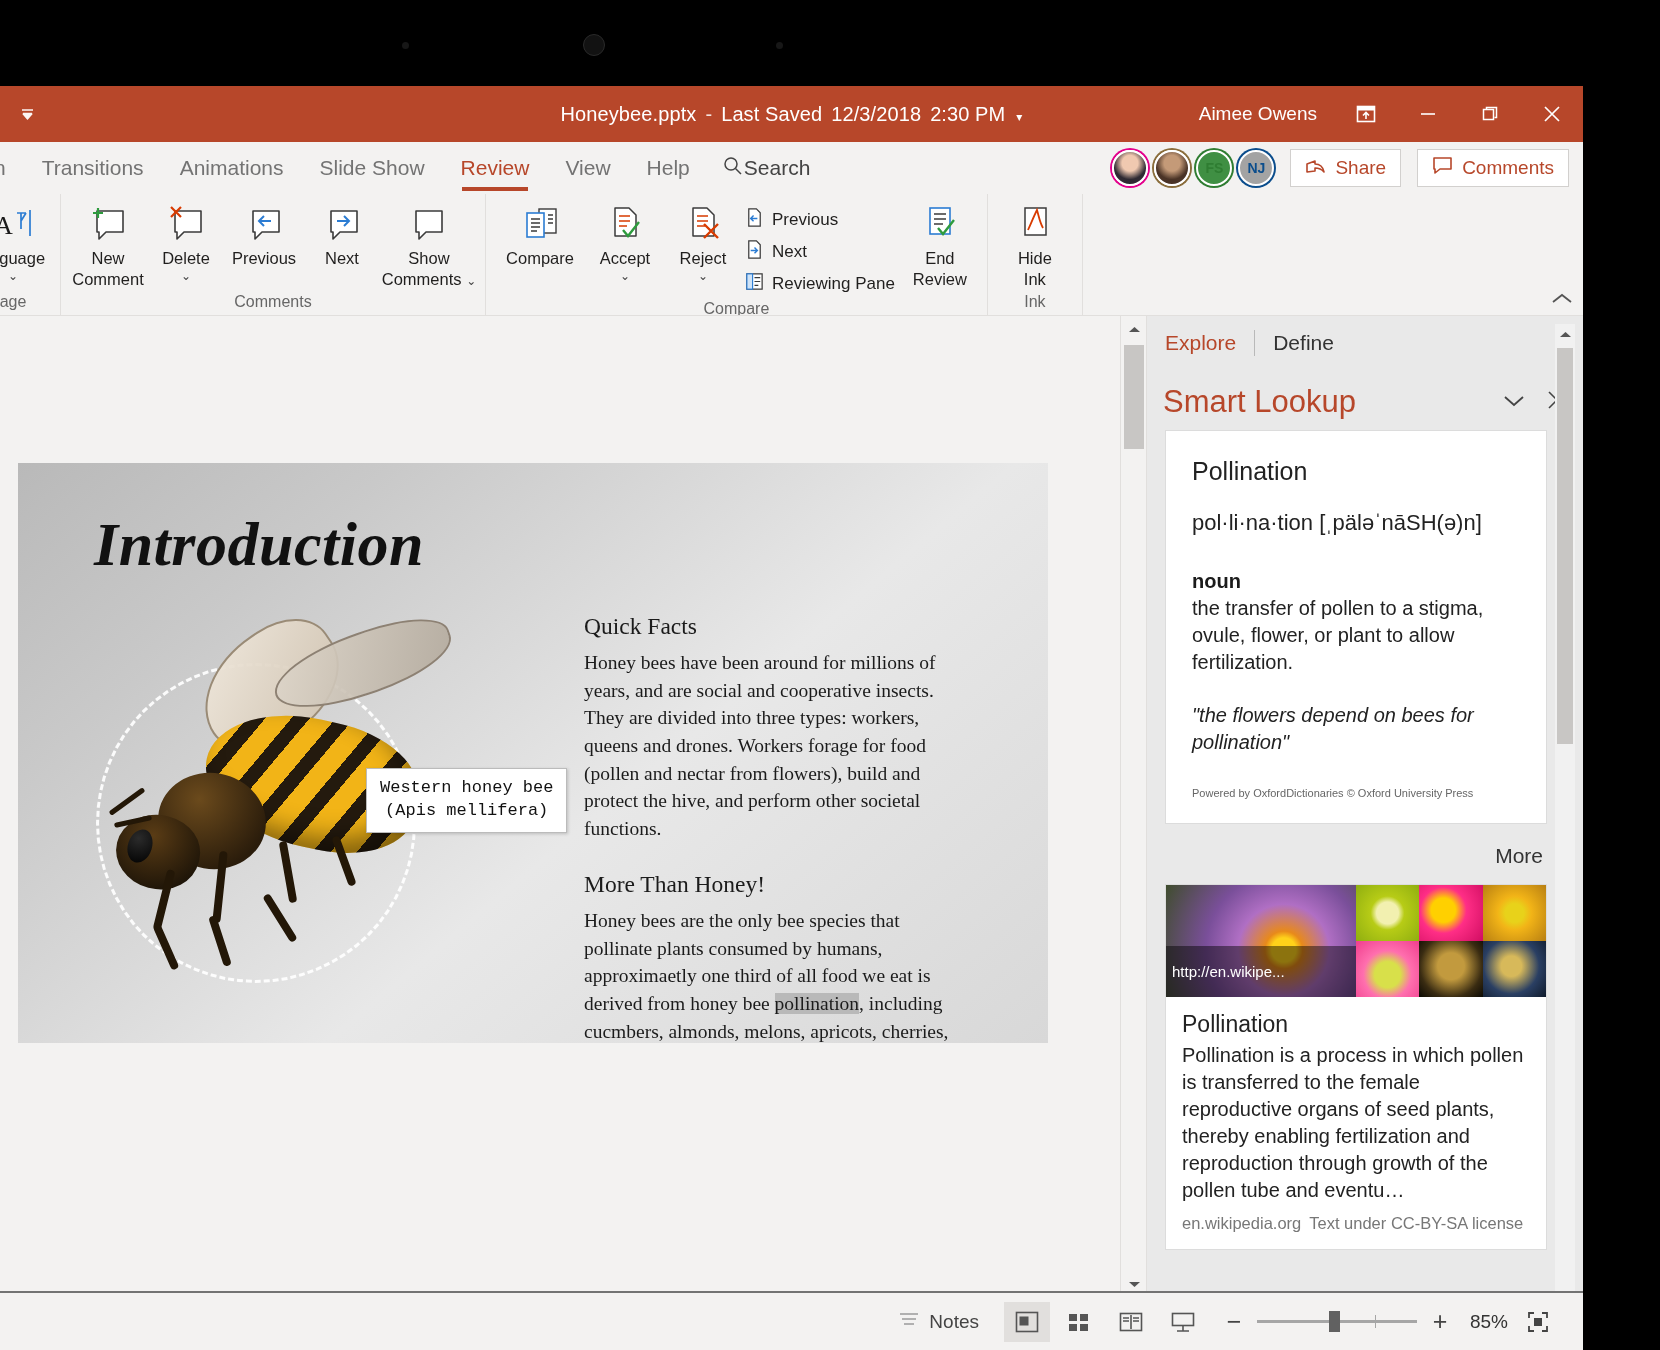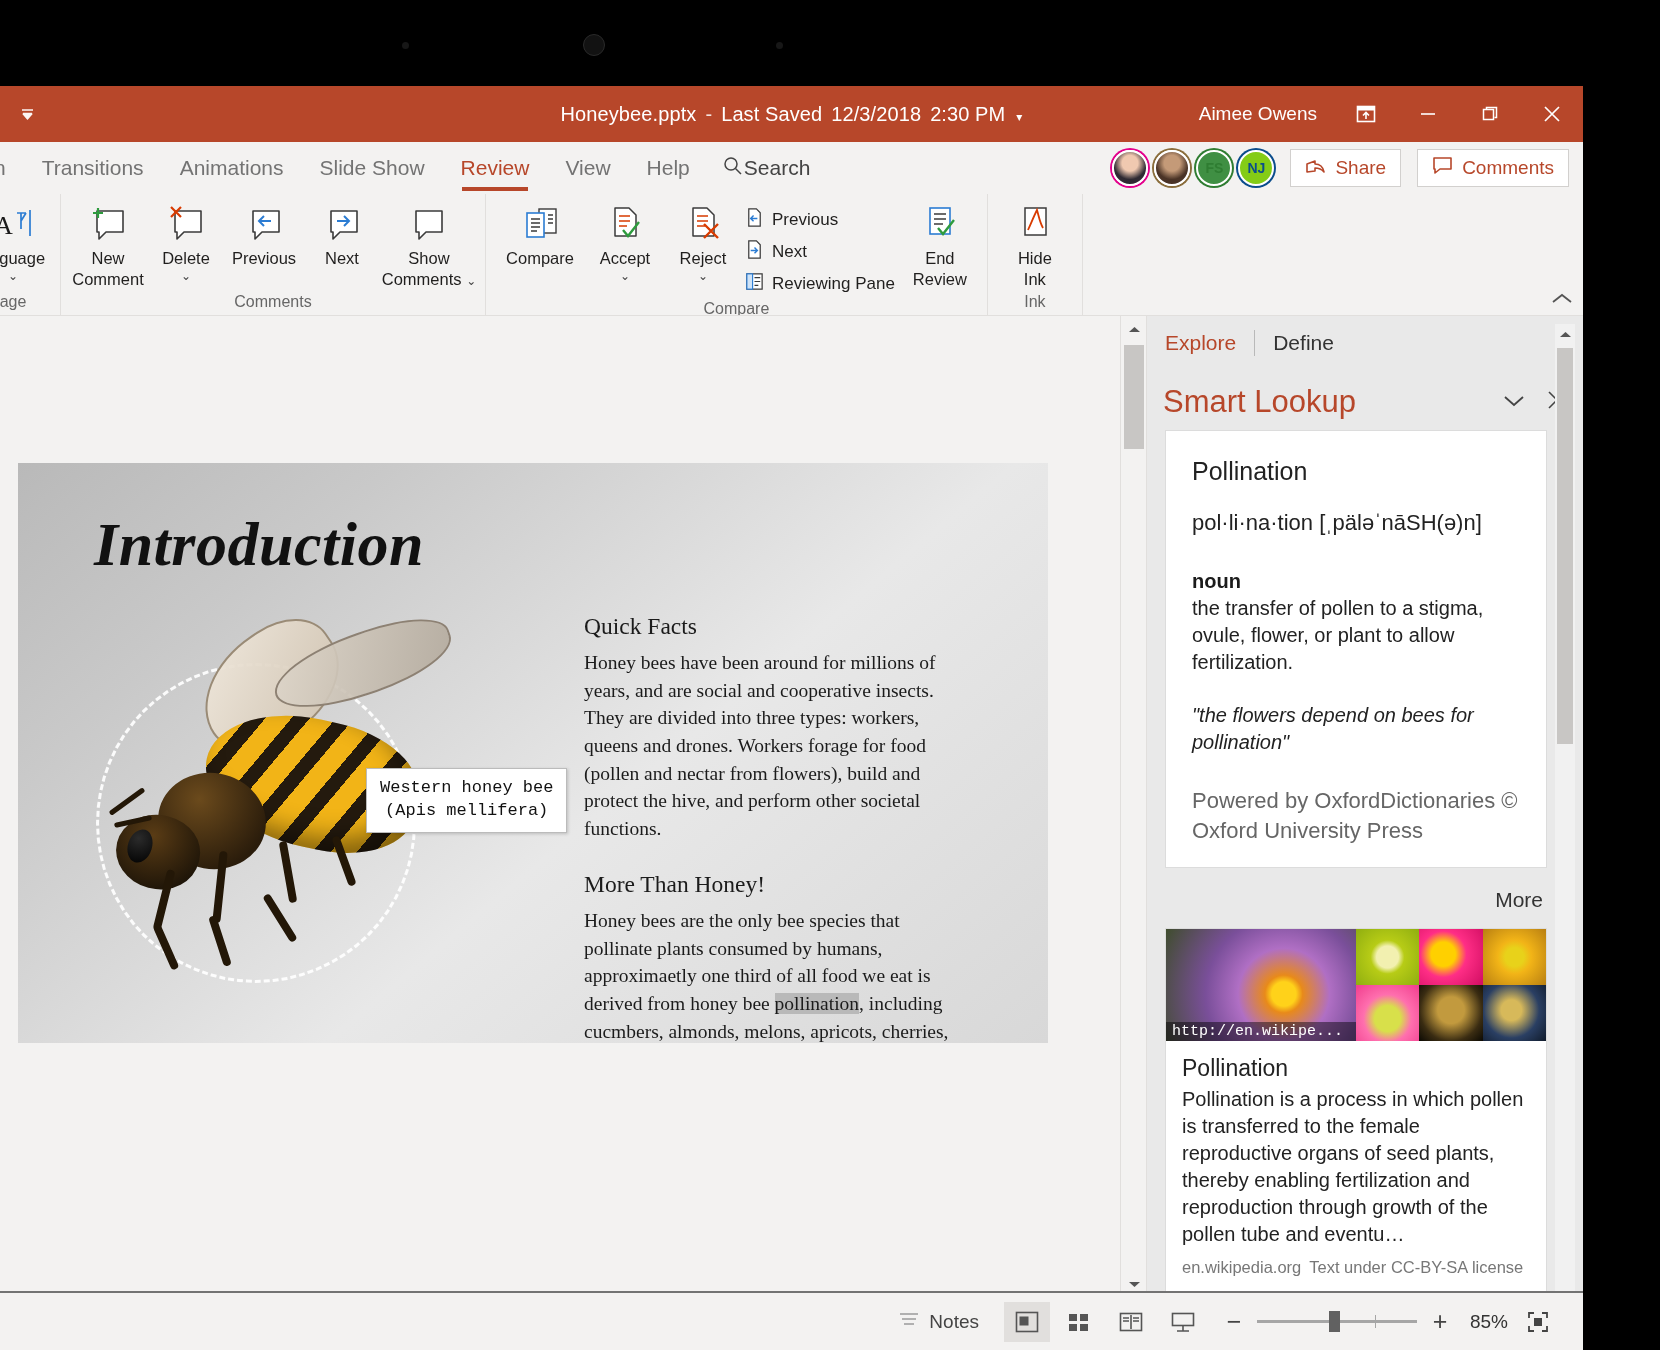--- a/index.html
+++ b/index.html
@@ -288,33 +288,33 @@
   }
   .card {
     background:#fff; border:1px solid #dcdcdc; padding: 26px 26px 22px 26px;
     margin-bottom: 18px;
   }
   .card h4 { margin:0 0 24px 0; font-size: 25px; font-weight: normal; color:#222; }
   .phon { font-size: 22px; color:#222; margin: 0 0 34px 0; }
   .pos { font-size: 20px; font-weight: bold; color:#1b1b1b; margin: 16px 0 2px 0; }
   .defn { font-size: 20px; color:#222; line-height: 1.35; margin: 0 0 26px 0; }
   .example { font-size: 20px; font-style: italic; color:#222; line-height:1.35; margin: 0 0 30px 0; }
-  .powered { font-size: 22px; color:#666; line-height:1.35; }
+  .powered { font-size: 11px; color:#666; line-height:1.35; }
   #more-row { text-align:right; padding: 2px 4px 16px 0; }
   #more-link { font-size: 21px; color:#333; }
 
   #imgcard { background:#fff; border:1px solid #dcdcdc; padding: 0; }
   #imggrid { display:flex; width: 100%; height: 112px; }
   #img-large { width: 50%; position:relative; overflow:hidden; }
   #img-right { width: 50%; display:flex; flex-wrap:wrap; }
   .thumb { width: 33.333%; height: 50%; position:relative; overflow:hidden; }
   #img-url {
     position:absolute; left:0; right:0; bottom:0;
     background: rgba(0,0,0,.45); color:#fff; font-size: 15px;
-    padding: 1px 6px; white-space:nowrap; overflow:hidden;font-family:Liberation Mono, monospace;
+    padding: 17px 6px; white-space:nowrap; overflow:hidden;
   }
   #see-all {
     position:absolute; right: 0; bottom: 0; width: 100%; height: 56px;
     display:flex; align-items:center; justify-content:center;
     color:#fff; font-size: 21px; text-shadow: 0 1px 3px rgba(0,0,0,.9);
   }
   #wiki { padding: 14px 16px 16px 16px; }
   #wiki h4 { margin: 0 0 4px 0; font-size: 23px; font-weight: normal; color:#222; }
   #wiki p { margin: 0 0 10px 0; font-size: 20px; line-height: 1.35; color:#222; }
   #wiki .src { font-size: 16.5px; color:#777; }
@@ -429,21 +429,21 @@
         </span>
         <span>Search</span>
       </div>
 
       <div id="tab-right">
         <div class="avatar" style="color:#e3008c;background:radial-gradient(circle at 50% 35%, #f0c9b0 30%, #2f2a33 62%);"></div>
         <div class="avatar" style="color:#8a6d3b;background:radial-gradient(circle at 50% 35%, #c49a78 30%, #4a3326 62%);"></div>
         <div class="avatar" style="color:#2f7d32;background:#3f8f43;">
           <span>FS</span>
         </div>
-        <div class="avatar" style="color:#0b4d8c;background:#84cc16;">
+        <div class="avatar" style="color:#0b4d8c;background:#a3a3a3;">
           <span>NJ</span>
         </div>
 
         <div class="pillbtn">
           <span>
             <svg width="21" height="19" viewBox="0 0 21 19">
                 <path d="M2 16V8l8-3v3c5 0 8 3 9 8-2.5-3-5.5-4-9-4v3z" fill="none" stroke="#b7472a" stroke-width="1.6" stroke-linejoin="round"></path>
               </svg>
           </span>
           <span>Share</span>

